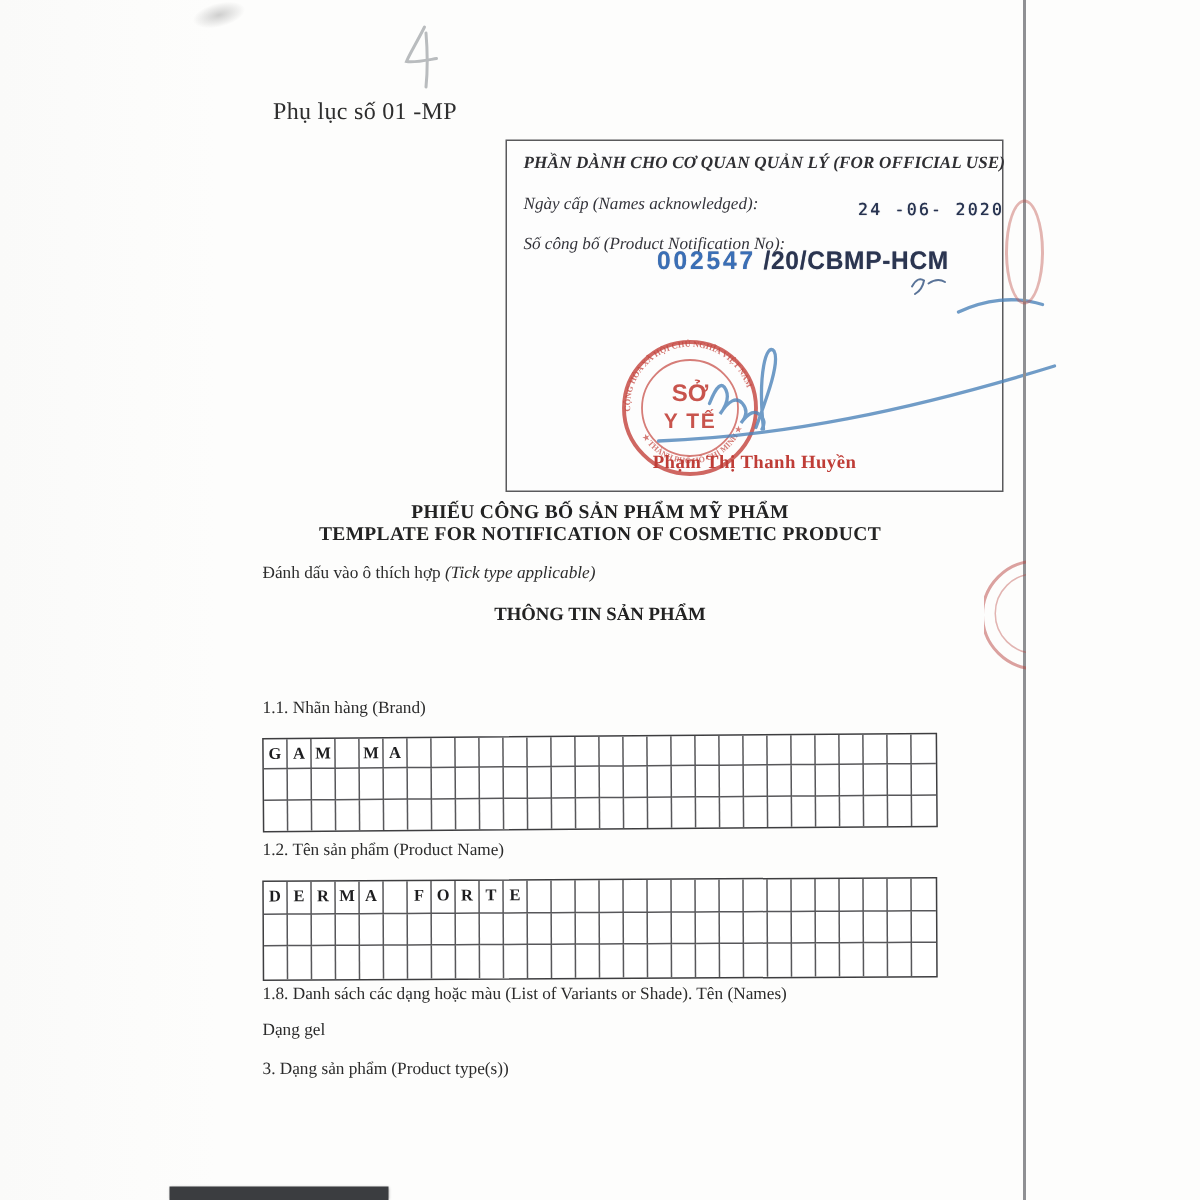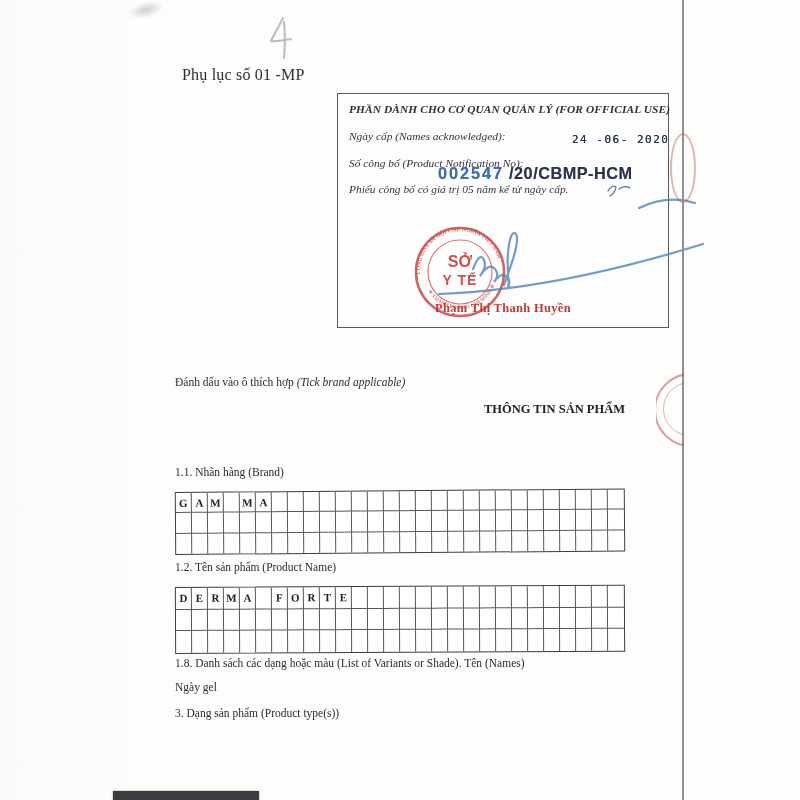--- a/index.html
+++ b/index.html
@@ -30,21 +30,21 @@
   
   .page-edge{left:682px;top:0;width:2px;height:800px;background:#8f9093;}
   .frag1{left:670px;top:133px;width:22px;height:66px;border:2px solid rgba(190,80,75,.42);border-radius:50%;}
   .frag2-clip{left:656px;top:371px;width:28px;height:78px;overflow:hidden;}
   .frag2-outer{position:absolute;left:-2px;top:2px;width:70px;height:70px;border:2px solid rgba(185,70,66,.5);border-radius:50%;}
   .frag2-inner{position:absolute;left:7px;top:11px;width:52px;height:52px;border:1.2px solid rgba(185,70,66,.4);border-radius:50%;}
   
   .title-block{left:175px;top:333px;width:450px;text-align:center;font-weight:bold;font-size:13px;line-height:15px;color:#222;letter-spacing:.2px;}
   .tick-note{left:175px;top:376px;font-size:11.5px;color:#2d2d2d;}
   .tick-note .it{font-style:italic;}
-  .sub-title{left:175px;top:402px;width:450px;text-align:right;font-weight:bold;font-size:12.5px;line-height:14px;color:#222;}
+  .sub-title{left:175px;top:402px;width:450px;text-align:center;font-weight:bold;font-size:12.5px;line-height:14px;color:#222;}
   .bodyline{font-size:11.5px;color:#2b2b2b;}
   .l1{left:175px;top:440px;}
   .l11{left:175px;top:466px;}
   .l12{left:175px;top:561px;}
   .l13{left:175px;top:657px;}
   .lgel{left:175px;top:681px;}
   .l2{left:175px;top:707px;}
   
   .lgrid{left:175px;width:448px;display:grid;grid-template-columns:repeat(28,1fr);border:1.4px solid #3e3e40;background:#fff;}
   .grid-brand{top:492px;height:61px;grid-template-rows:repeat(3,1fr);transform:rotate(-.45deg);transform-origin:left center;}
@@ -71,21 +71,20 @@
 
   <div class="abs obox">
     <div class="abs heading nowrap">PHẦN DÀNH CHO CƠ QUAN QUẢN LÝ (FOR OFFICIAL USE)</div>
     <div class="abs lbl date-label nowrap">Ngày cấp (Names acknowledged):</div>
     <div class="abs date-stamp nowrap">24 -06- 2020</div>
     <div class="abs lbl notif-label nowrap">Số công bố (Product Notification No):</div>
     <div class="abs notif-number">
       <span class="blue">002547</span>
       <span class="dark">/20/CBMP-HCM</span>
     </div>
-    <div class="abs lbl validity nowrap">Phiếu công bố có giá trị 05 năm kể từ ngày cấp.</div>
 
 
     <svg class="abs stamp-svg" viewBox="-58 -58 116 116">
       <defs>
         <path id="ringTop" d="M -39 8 A 40 40 0 1 1 39 8" fill="none"></path>
         <path id="ringBot" d="M -35 12 A 37 37 0 0 0 35 12" fill="none"></path>
       </defs>
       <circle cx="0" cy="0" r="44" fill="none" stroke="#c4463f" stroke-width="2.6" opacity=".82"></circle>
       <circle cx="0" cy="0" r="32" fill="none" stroke="#c4463f" stroke-width="1.2" opacity=".7"></circle>
       <text font-family="Liberation Serif, serif" font-size="5.6" font-weight="bold" fill="#c4463f" opacity=".75">
@@ -113,23 +112,27 @@
     <div class="abs signer-name nowrap">Phạm Thị Thanh Huyền</div>
   </div>
 
   <div class="abs page-edge"></div>
   <div class="abs frag1"></div>
   <div class="abs frag2-clip">
     <div class="frag2-outer"></div>
     <div class="frag2-inner"></div>
   </div>
 
+  <div class="abs title-block">
+    <div>PHIẾU CÔNG BỐ SẢN PHẨM MỸ PHẨM</div>
+    <div>TEMPLATE FOR NOTIFICATION OF COSMETIC PRODUCT</div>
+  </div>
 
   <div class="abs tick-note nowrap">
-    <span>Đánh dấu vào ô thích hợp </span><span class="it">(Tick brand applicable)</span>
+    <span>Đánh dấu vào ô thích hợp </span><span class="it">(Tick type applicable)</span>
   </div>
 
   <div class="abs sub-title">
     <div>THÔNG TIN SẢN PHẨM</div>
   </div>
 
   <div class="abs bodyline l11 nowrap">1.1. Nhãn hàng (Brand)</div>
 
   <div class="abs lgrid grid-brand">
       <div class="gcell">G</div>
@@ -301,17 +304,17 @@
       <div class="gcell"></div>
       <div class="gcell"></div>
       <div class="gcell"></div>
       <div class="gcell"></div>
       <div class="gcell"></div>
       <div class="gcell"></div>
       <div class="gcell"></div>
     </div>
 
   <div class="abs bodyline l13 nowrap">1.8. Danh sách các dạng hoặc màu (List of Variants or Shade). Tên (Names)</div>
-  <div class="abs bodyline lgel nowrap">Ngày gel</div>
+  <div class="abs bodyline lgel nowrap">Dạng gel</div>
   <div class="abs bodyline l2 nowrap">3. Dạng sản phẩm (Product type(s))</div>
 
   <div class="abs bottom-bar"></div>
 </div>
 
 </body></html>

